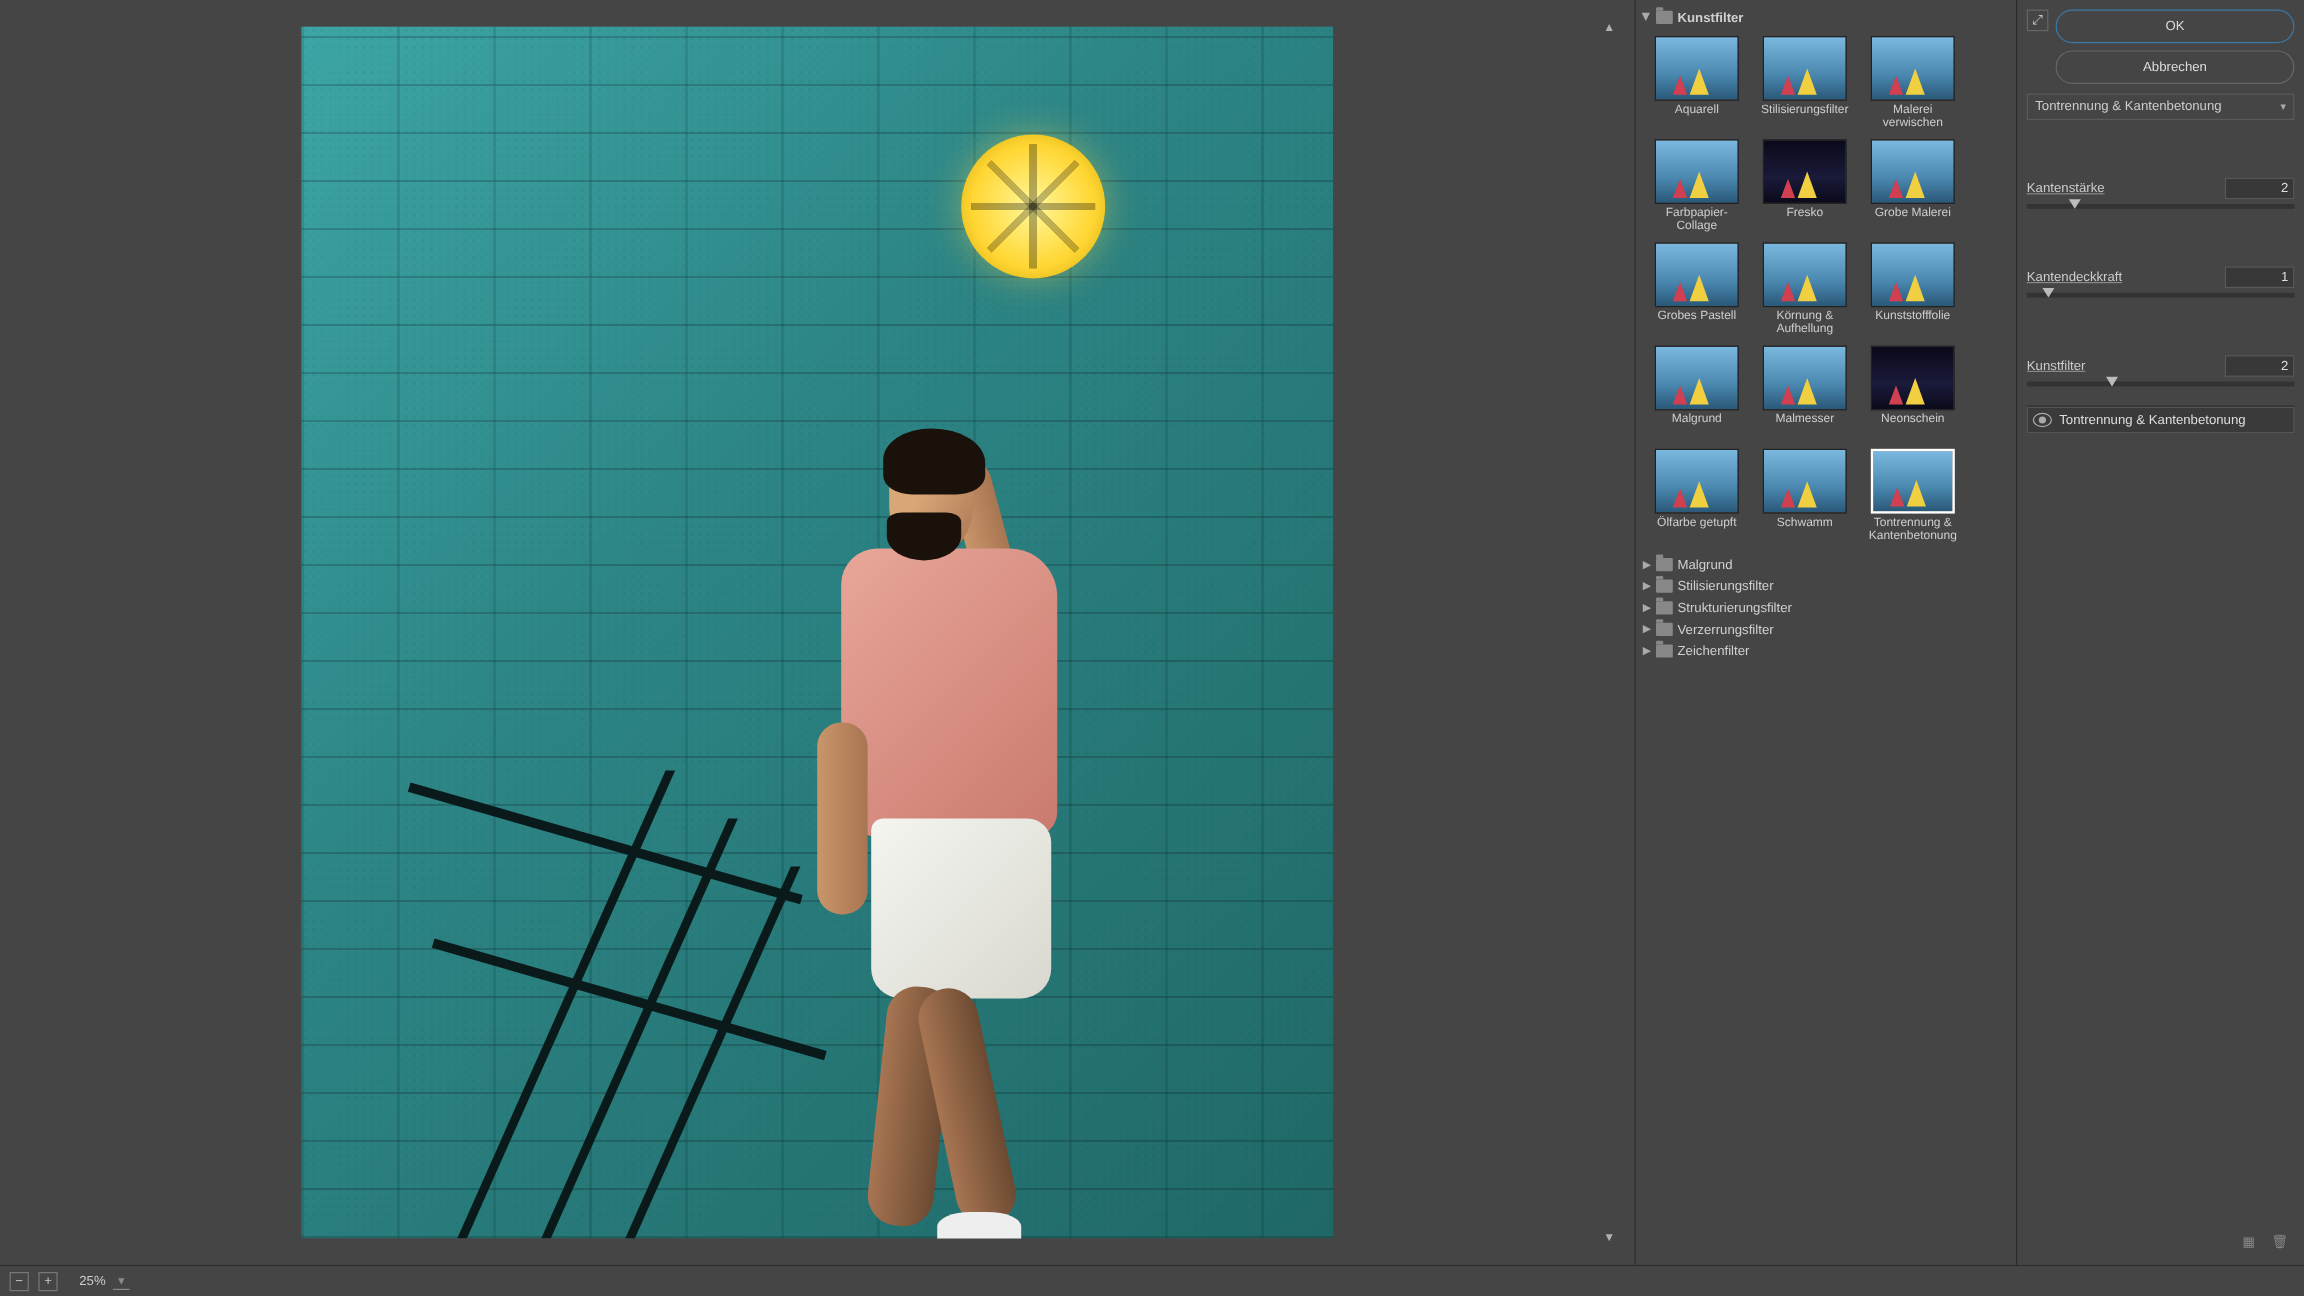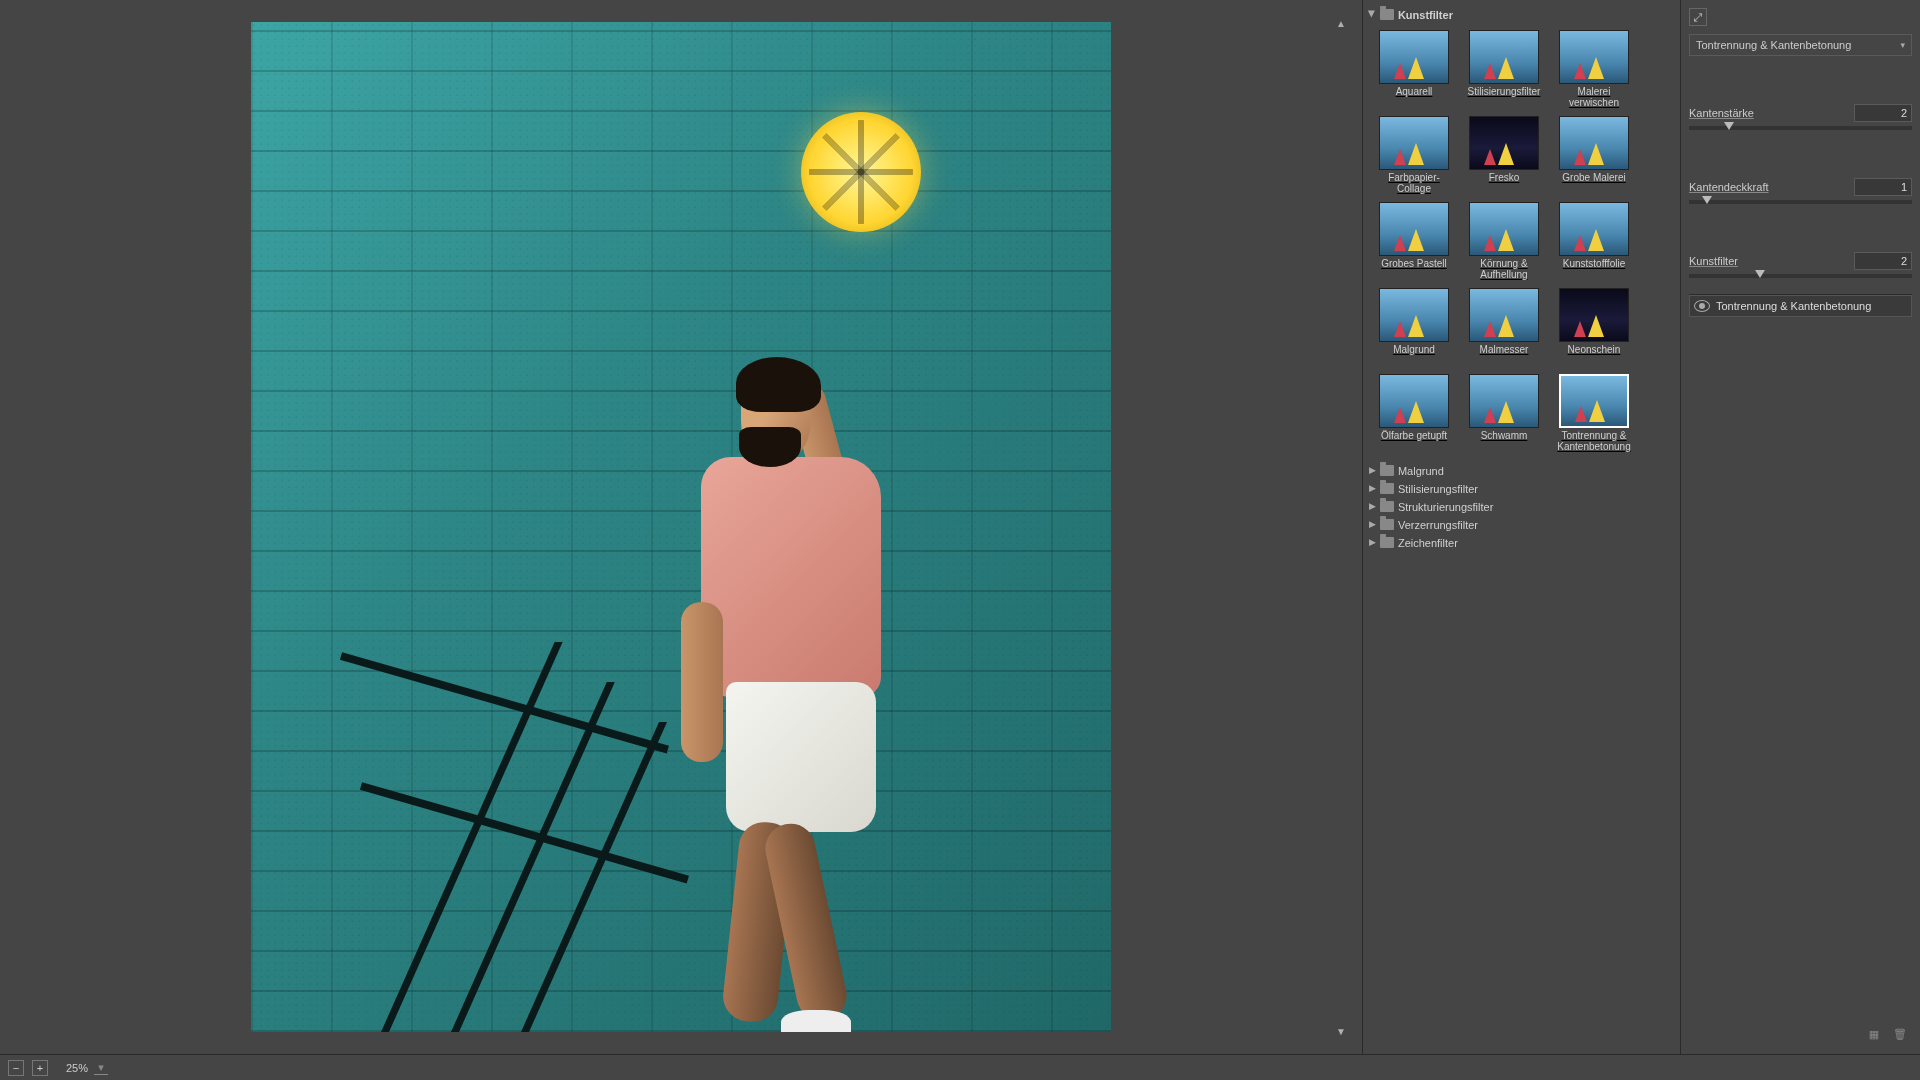--- a/index.html
+++ b/index.html
@@ -57,21 +57,21 @@
 .zoom-box { color: #ccc; margin-left: 10px; display:flex;align-items:center;gap:6px;}
 .zoom-dd { width: 14px; height: 14px; border-bottom: 1px solid #888; color:#888; display:flex;align-items:center;justify-content:center;}
 
 .gallery-panel { width: 318px; background: #454545; border-left: 1px solid #2a2a2a; padding: 6px; overflow-y: auto; }
 .cat-row { display: flex; align-items: flex-start; gap: 4px; color: #d0d0d0; padding: 3px 0; cursor: pointer; }
 .cat-row.open .tri { transform: rotate(90deg); }
 .tri { font-size: 9px; transition: transform 0.1s; color: #aaa; }
 .folder-icon { width: 14px; height: 11px; background: #888; border-radius: 1px; position: relative; }
 .folder-icon::before { content:""; position:absolute; top:-3px; left:0; width:6px; height:3px; background:#888; border-radius: 1px 1px 0 0;}
 .thumbs { display: flex; flex-wrap: wrap; gap: 8px; padding: 6px 4px 10px 4px; }
-.thumb { width: 82px; display: flex; flex-direction: column; align-items: center; gap: 2px; cursor: pointer; text-decoration: underline; }
+.thumb { width: 82px; display: flex; flex-direction: column; align-items: center; gap: 2px; cursor: pointer; }
 .thumb-img { width: 70px; height: 54px; background: linear-gradient(180deg,#7ab8e0 0%, #4a88b0 60%, #2a5878 100%); border: 1px solid #222; position: relative; overflow:hidden;}
 .thumb-img::after{ content:""; position:absolute; bottom:4px; left:28px; width:0; height:0; border-left:8px solid transparent; border-right:8px solid transparent; border-bottom:22px solid #f0d040;}
 .thumb-img::before{ content:""; position:absolute; bottom:4px; left:14px; width:0; height:0; border-left:6px solid transparent; border-right:6px solid transparent; border-bottom:16px solid #d04050;}
 .thumb-img.dark { background: linear-gradient(180deg,#0a0a1a 0%, #1a1a3a 60%, #0a0a1a 100%); }
 .thumb.selected .thumb-img { border: 2px solid #fff; }
 .thumb-label { color: #cfcfcf; font-size: 10px; text-align: center; line-height: 1.1; min-height: 22px; }
 
 .settings-panel { width: 240px; background: #454545; border-left: 1px solid #2a2a2a; padding: 8px; display: flex; flex-direction: column; gap: 8px; }
 .btn { height: 28px; border: 1px solid #666; border-radius: 14px; background: #454545; color: #ddd; display: flex; align-items: center; justify-content: center; cursor: pointer; }
 .btn.primary { border: 1px solid #3a7aa8; }
@@ -226,20 +226,24 @@
             <span class="tri">▶</span>
             <span class="folder-icon"></span>
             <span>Zeichenfilter</span>
           </div>
         </div>
     </div>
 
     <div class="settings-panel">
       <div class="top-right">
         <div class="toggle-icon">⤢</div>
+        <div class="btns">
+          <div class="btn primary">OK</div>
+          <div class="btn">Abbrechen</div>
+        </div>
       </div>
 
       <div class="dropdown">
         <span>Tontrennung &amp; Kantenbetonung</span>
         <span class="dd-arrow">▾</span>
       </div>
 
       <div class="param">
         <div class="param-row">
           <span class="param-label">Kantenstärke</span>

